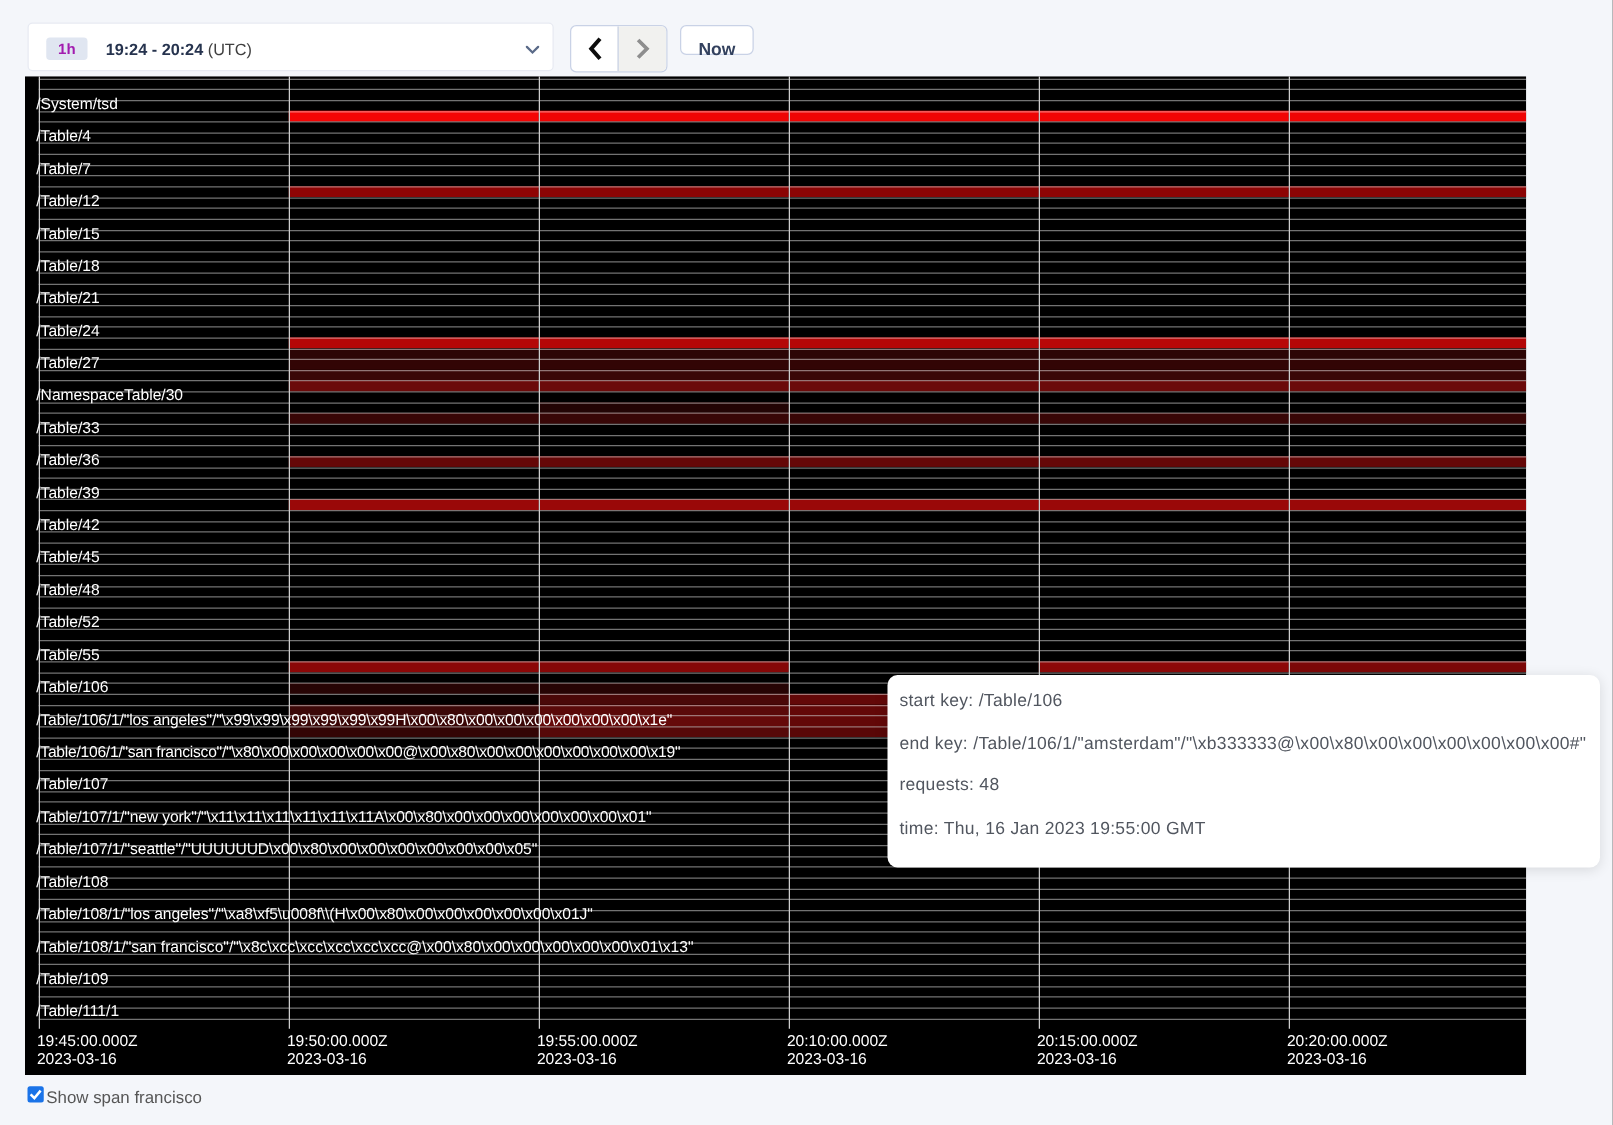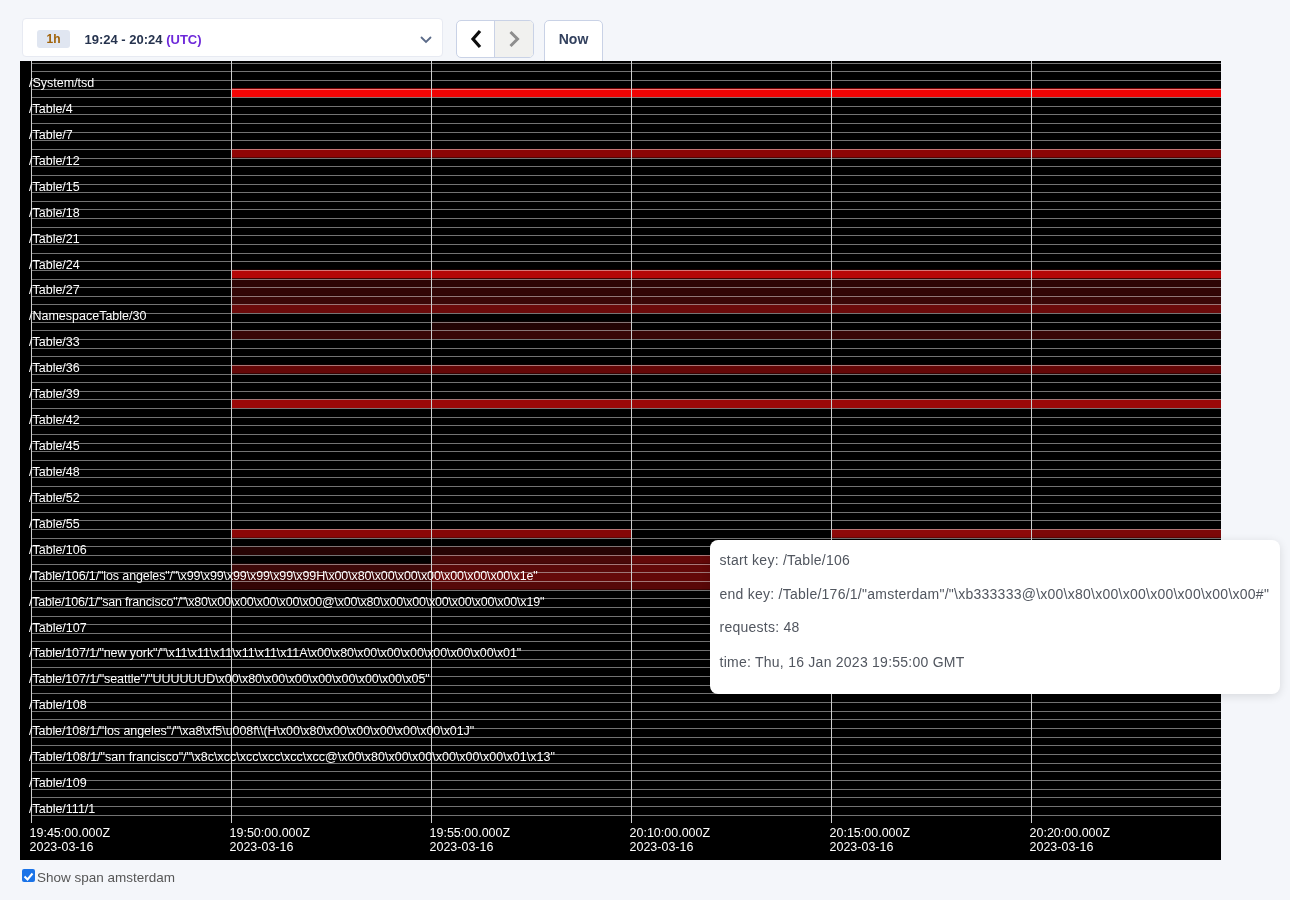--- a/index.html
+++ b/index.html
@@ -1,26 +1,26 @@
 <!DOCTYPE html>
 <html><head>
 <meta charset="utf-8">
 <style>
 * { margin:0; padding:0; box-sizing:border-box; }
 html,body { width:1290px; height:900px; background:#f4f6fa; font-family:"Liberation Sans", sans-serif; position:relative; overflow:hidden; -webkit-font-smoothing:antialiased; }
 .abs { position:absolute; }
 
 .timebox { left:22px; top:18px; width:421px; height:39px; background:#fff; border:1px solid #e7eaf2; border-radius:4px; }
-.badge { left:37px; top:30px; width:33px; height:18px; background:#e0e6f1; border-radius:3px; color:#a16207; font-size:12px; font-weight:bold; text-align:center; line-height:18px; }
+.badge { left:37px; top:30px; width:33px; height:18px; background:#e0e6f1; border-radius:3px; color:#a21caf; font-size:12px; font-weight:bold; text-align:center; line-height:18px; }
 .trange { left:84.5px; top:31.5px; font-size:13px; color:#26334e; font-weight:bold; }
-.trange .utc { color:#6d28d9; font-weight:bold; }
+.trange .utc { color:#404040; font-weight:normal; }
 .chev-dd { left:418px; top:34px; }
 .btngrp { left:456px; top:20px; width:78px; height:38px; border:1px solid #c9d2e6; border-radius:5px; background:#fff; overflow:hidden; }
 .btn-r { position:absolute; right:0; top:0; width:39px; height:100%; background:#f1f1ef; border-left:1px solid #c9d2e6; }
-.nowbtn { left:544px; top:20px; width:59px; height:52px; border:1px solid #c9d2e6; border-radius:5px; background:#fff; color:#33415e; font-weight:bold; font-size:14px; text-align:center; line-height:36px; }
+.nowbtn { left:544px; top:20px; width:59px; height:24px; border:1px solid #c9d2e6; border-radius:5px; background:#fff; color:#33415e; font-weight:bold; font-size:14px; text-align:center; line-height:36px; }
 
 .hm { left:20px; top:60.5px; }
 .lbl { font-family:"Liberation Sans", sans-serif; font-size:12.5px; fill:#fff; }
 
 .tip { left:709.5px; top:540px; width:570px; height:154px; background:#fff; border-radius:8px; box-shadow:0 2px 10px rgba(0,0,0,0.12); }
 .tipline { position:absolute; left:719.5px; font-size:14px; letter-spacing:0.25px; color:#51565f; white-space:pre; }
 
 .cb { left:22px; top:869px; width:13px; height:13px; background:#1a73e8; border-radius:2px; }
 .cblabel { left:37px; top:869.5px; font-size:13.5px; color:#565656; }
 </style>
@@ -151,19 +151,19 @@
 <text x="409.5" y="790" class="lbl">2023-03-16</text>
 <text x="609.5" y="775.5" class="lbl">20:10:00.000Z</text>
 <text x="609.5" y="790" class="lbl">2023-03-16</text>
 <text x="809.5" y="775.5" class="lbl">20:15:00.000Z</text>
 <text x="809.5" y="790" class="lbl">2023-03-16</text>
 <text x="1009.5" y="775.5" class="lbl">20:20:00.000Z</text>
 <text x="1009.5" y="790" class="lbl">2023-03-16</text>
 </svg>
 <div class="abs tip"></div>
 <div class="tipline" style="top:552px;">start key: /Table/106</div>
-<div class="tipline" style="top:586px;">end key: /Table/176/1/"amsterdam"/"\xb333333@\x00\x80\x00\x00\x00\x00\x00\x00#"</div>
+<div class="tipline" style="top:586px;">end key: /Table/106/1/"amsterdam"/"\xb333333@\x00\x80\x00\x00\x00\x00\x00\x00#"</div>
 <div class="tipline" style="top:619px;">requests: 48</div>
 <div class="tipline" style="top:654px;">time: Thu, 16 Jan 2023 19:55:00 GMT</div>
 <div class="abs cb"><svg width="13" height="13" viewBox="0 0 13 13">
       <path d="M2.5 6.5 L5.5 9.5 L10.5 3.5" stroke="#fff" stroke-width="2" fill="none"></path>
     </svg></div>
-<div class="abs cblabel">Show span amsterdam</div>
+<div class="abs cblabel">Show span francisco</div>
 
 </body></html>

